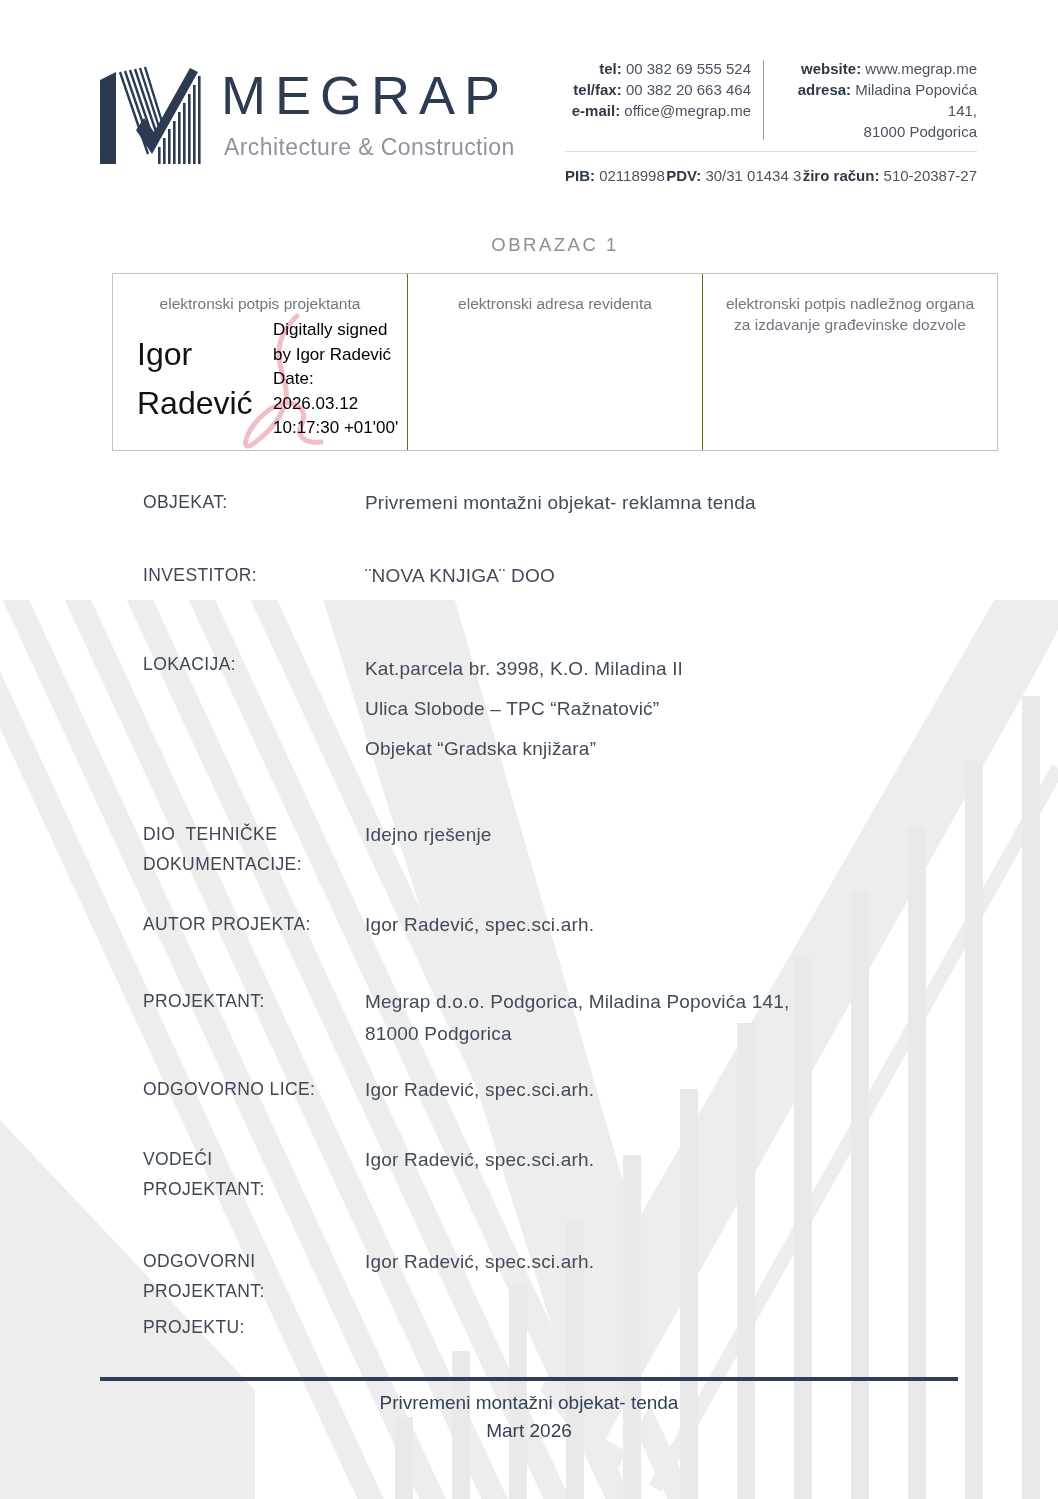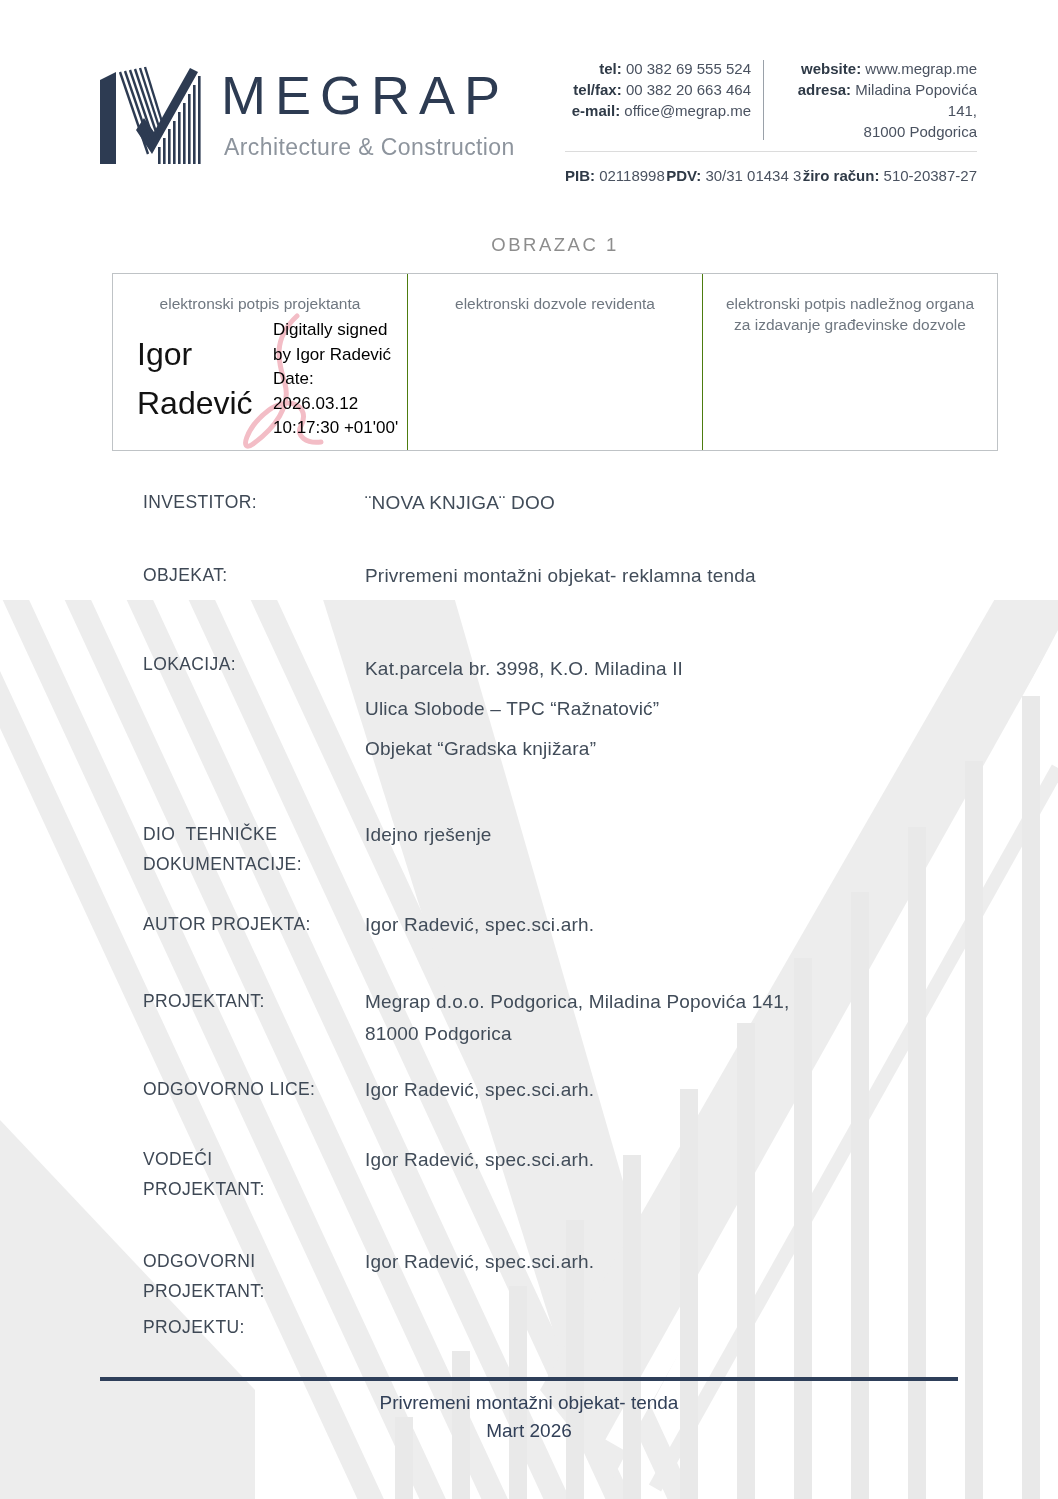--- a/index.html
+++ b/index.html
@@ -160,39 +160,39 @@
       </div>
       <div class="sig-details">
         <span>Digitally signed</span>
         <span>by Igor Radević</span>
         <span>Date:</span>
         <span>2026.03.12</span>
         <span>10:17:30 +01'00'</span>
       </div>
     </div>
     <div class="sig-cell">
-      <div class="sig-cell-header">elektronski dozvole revidenta</div>
+      <div class="sig-cell-header">elektronski adresa revidenta</div>
     </div>
     <div class="sig-cell">
       <div class="sig-cell-header">elektronski potpis nadležnog organa za izdavanje građevinske dozvole</div>
     </div>
   </div>
 
   <div class="fields layer">
     <div class="field-row">
+      <div class="field-label"><div>OBJEKAT:</div></div>
+      <div class="field-value">
+          <div>Privremeni montažni objekat- reklamna tenda</div>
+        </div>
+    </div>
+
+    <div class="field-row">
       <div class="field-label"><div>INVESTITOR:</div></div>
       <div class="field-value">
           <div>¨NOVA KNJIGA¨ DOO</div>
-        </div>
-    </div>
-
-    <div class="field-row">
-      <div class="field-label"><div>OBJEKAT:</div></div>
-      <div class="field-value">
-          <div>Privremeni montažni objekat- reklamna tenda</div>
         </div>
     </div>
 
     <div class="field-row">
       <div class="field-label"><div>LOKACIJA:</div></div>
       <div class="field-value">
           <div>Kat.parcela br. 3998, K.O. Miladina II</div>
           <div>Ulica Slobode – TPC “Ražnatović”</div>
           <div>Objekat “Gradska knjižara”</div>
         </div>

